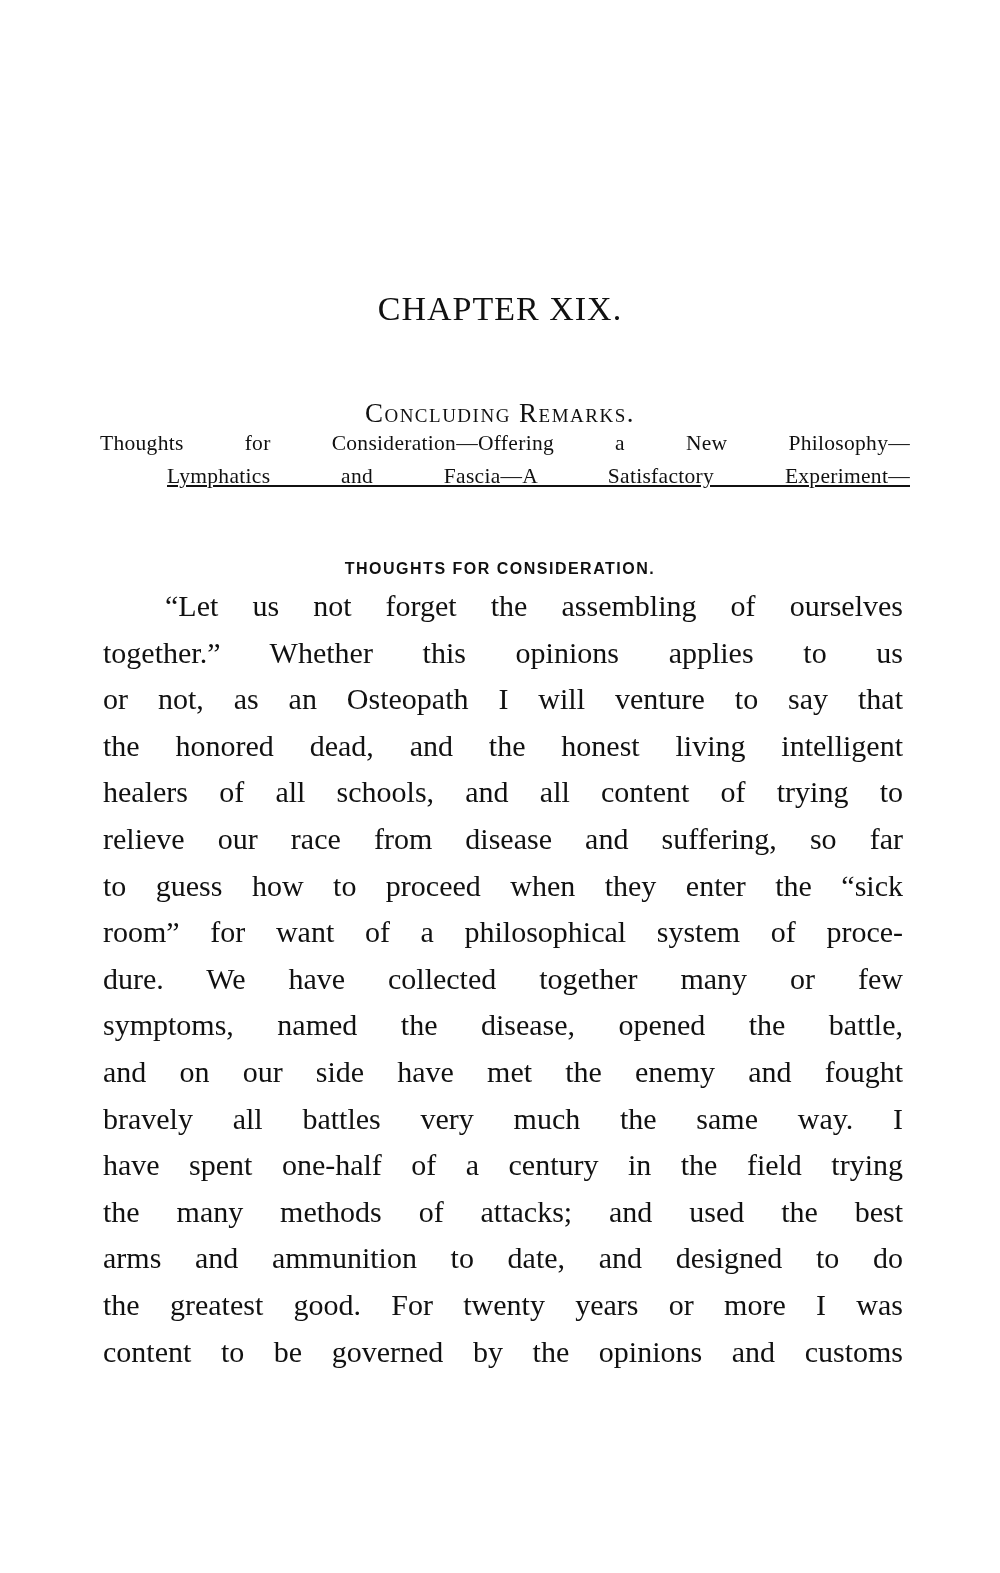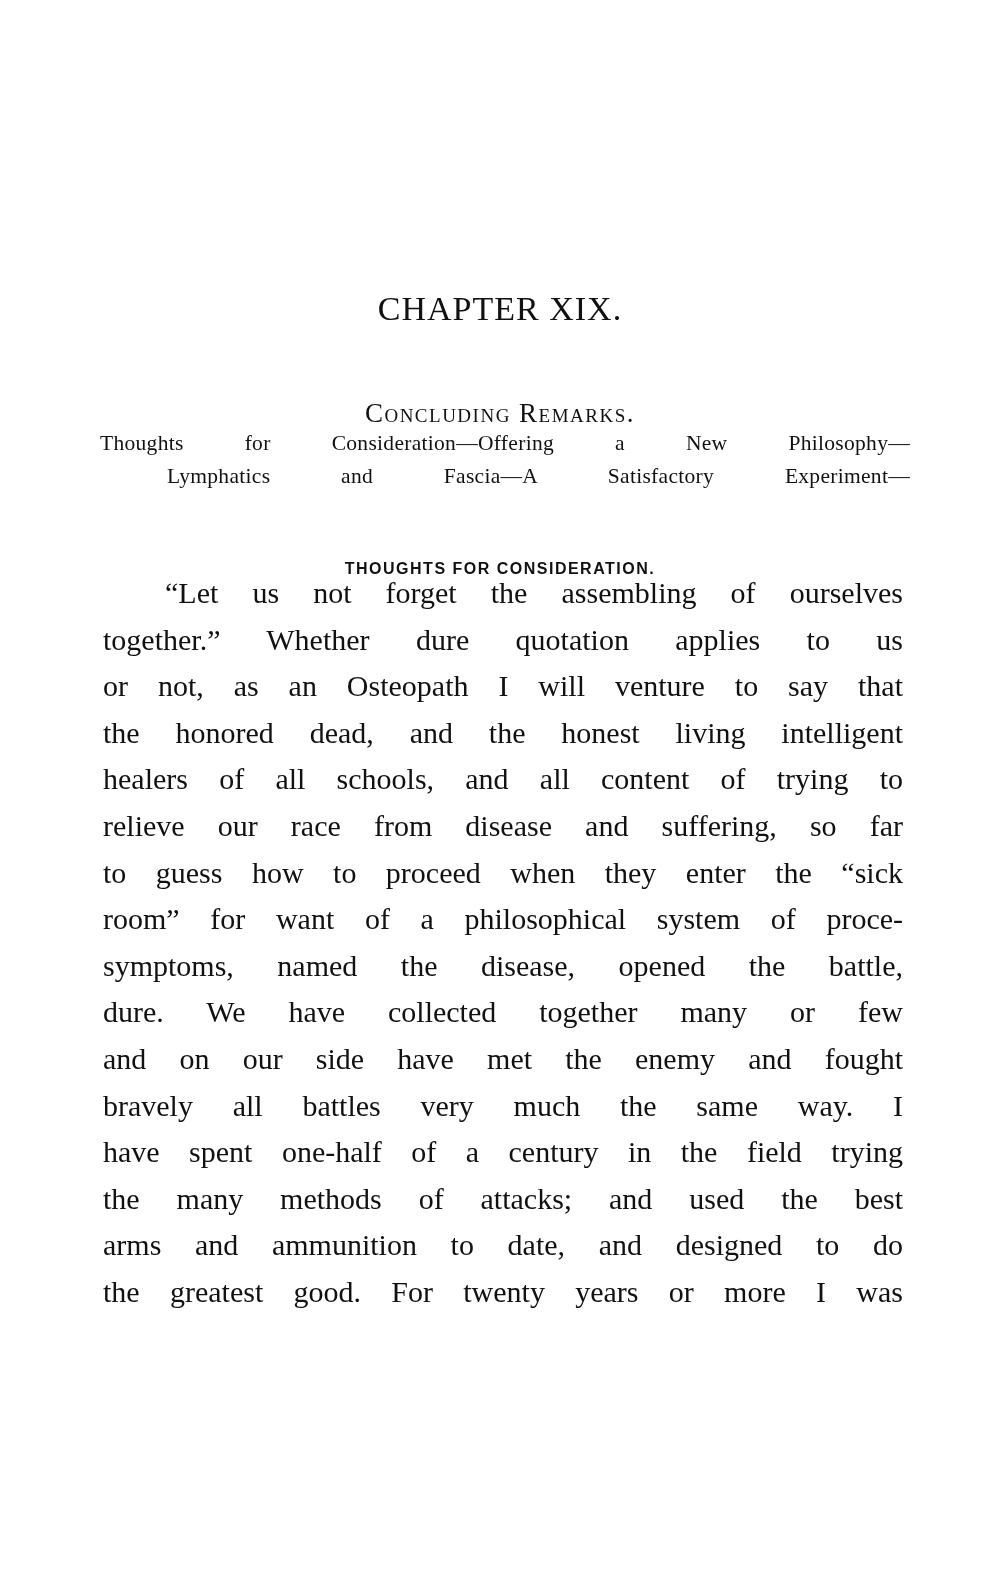--- a/index.html
+++ b/index.html
@@ -51,38 +51,39 @@
     letter-spacing: 0.3px;
   }
   .synopsis .line {
     display: block;
     white-space: nowrap;
     text-align: justify;
     text-align-last: justify;
   }
   .synopsis .line.indent {
     padding-left: 67px;
+    text-decoration: underline;
   }
   .synopsis .line.last {
     text-align-last: left;
   }
   .section-heading {
     position: absolute;
     top: 560px;
     left: 0;
     width: 1000px;
     text-align: center;
     font-size: 16px;
     font-weight: bold;
     letter-spacing: 1.5px;
     font-family: "Liberation Sans", "DejaVu Sans", sans-serif;
   }
   .body-text {
     position: absolute;
-    top: 570px;
+    top: 583px;
     left: 103px;
     width: 800px;
     font-size: 30px;
     line-height: 46.6px;
   }
   .body-text .line {
     display: block;
     white-space: nowrap;
     text-align: justify;
     text-align-last: justify;
@@ -102,30 +103,31 @@
 
   <div class="synopsis">
     <span class="line">Thoughts for Consideration—Offering a New Philosophy—</span>
     <span class="line indent">Lymphatics and Fascia—A Satisfactory Experiment—</span>
   </div>
 
   <div class="section-heading">THOUGHTS FOR CONSIDERATION.</div>
 
   <div class="body-text">
     <span class="line first">“Let us not forget the assembling of ourselves</span>
-    <span class="line">together.”  Whether dure quotation applies to us</span>
+    <span class="line">together.”  Whether this opinions applies to us</span>
     <span class="line">or not, as an Osteopath I will venture to say that</span>
     <span class="line">the honored dead, and the honest living intelligent</span>
     <span class="line">healers of all schools, and all content of trying to</span>
     <span class="line">relieve our race from disease and suffering, so far</span>
     <span class="line">to guess how to proceed when they enter the “sick</span>
     <span class="line">room” for want of a philosophical system of proce-</span>
+    <span class="line">dure.  We have collected together many or few</span>
     <span class="line">symptoms, named the disease, opened the battle,</span>
-    <span class="line">dure.  We have collected together many or few</span>
     <span class="line">and on our side have met the enemy and fought</span>
     <span class="line">bravely all battles very much the same way.  I</span>
     <span class="line">have spent one-half of a century in the field trying</span>
     <span class="line">the many methods of attacks; and used the best</span>
     <span class="line">arms and ammunition to date, and designed to do</span>
     <span class="line">the greatest good.  For twenty years or more I was</span>
+    <span class="line">content to be governed by the opinions and customs</span>
   </div>
 
 </div>
 
 </body></html>

